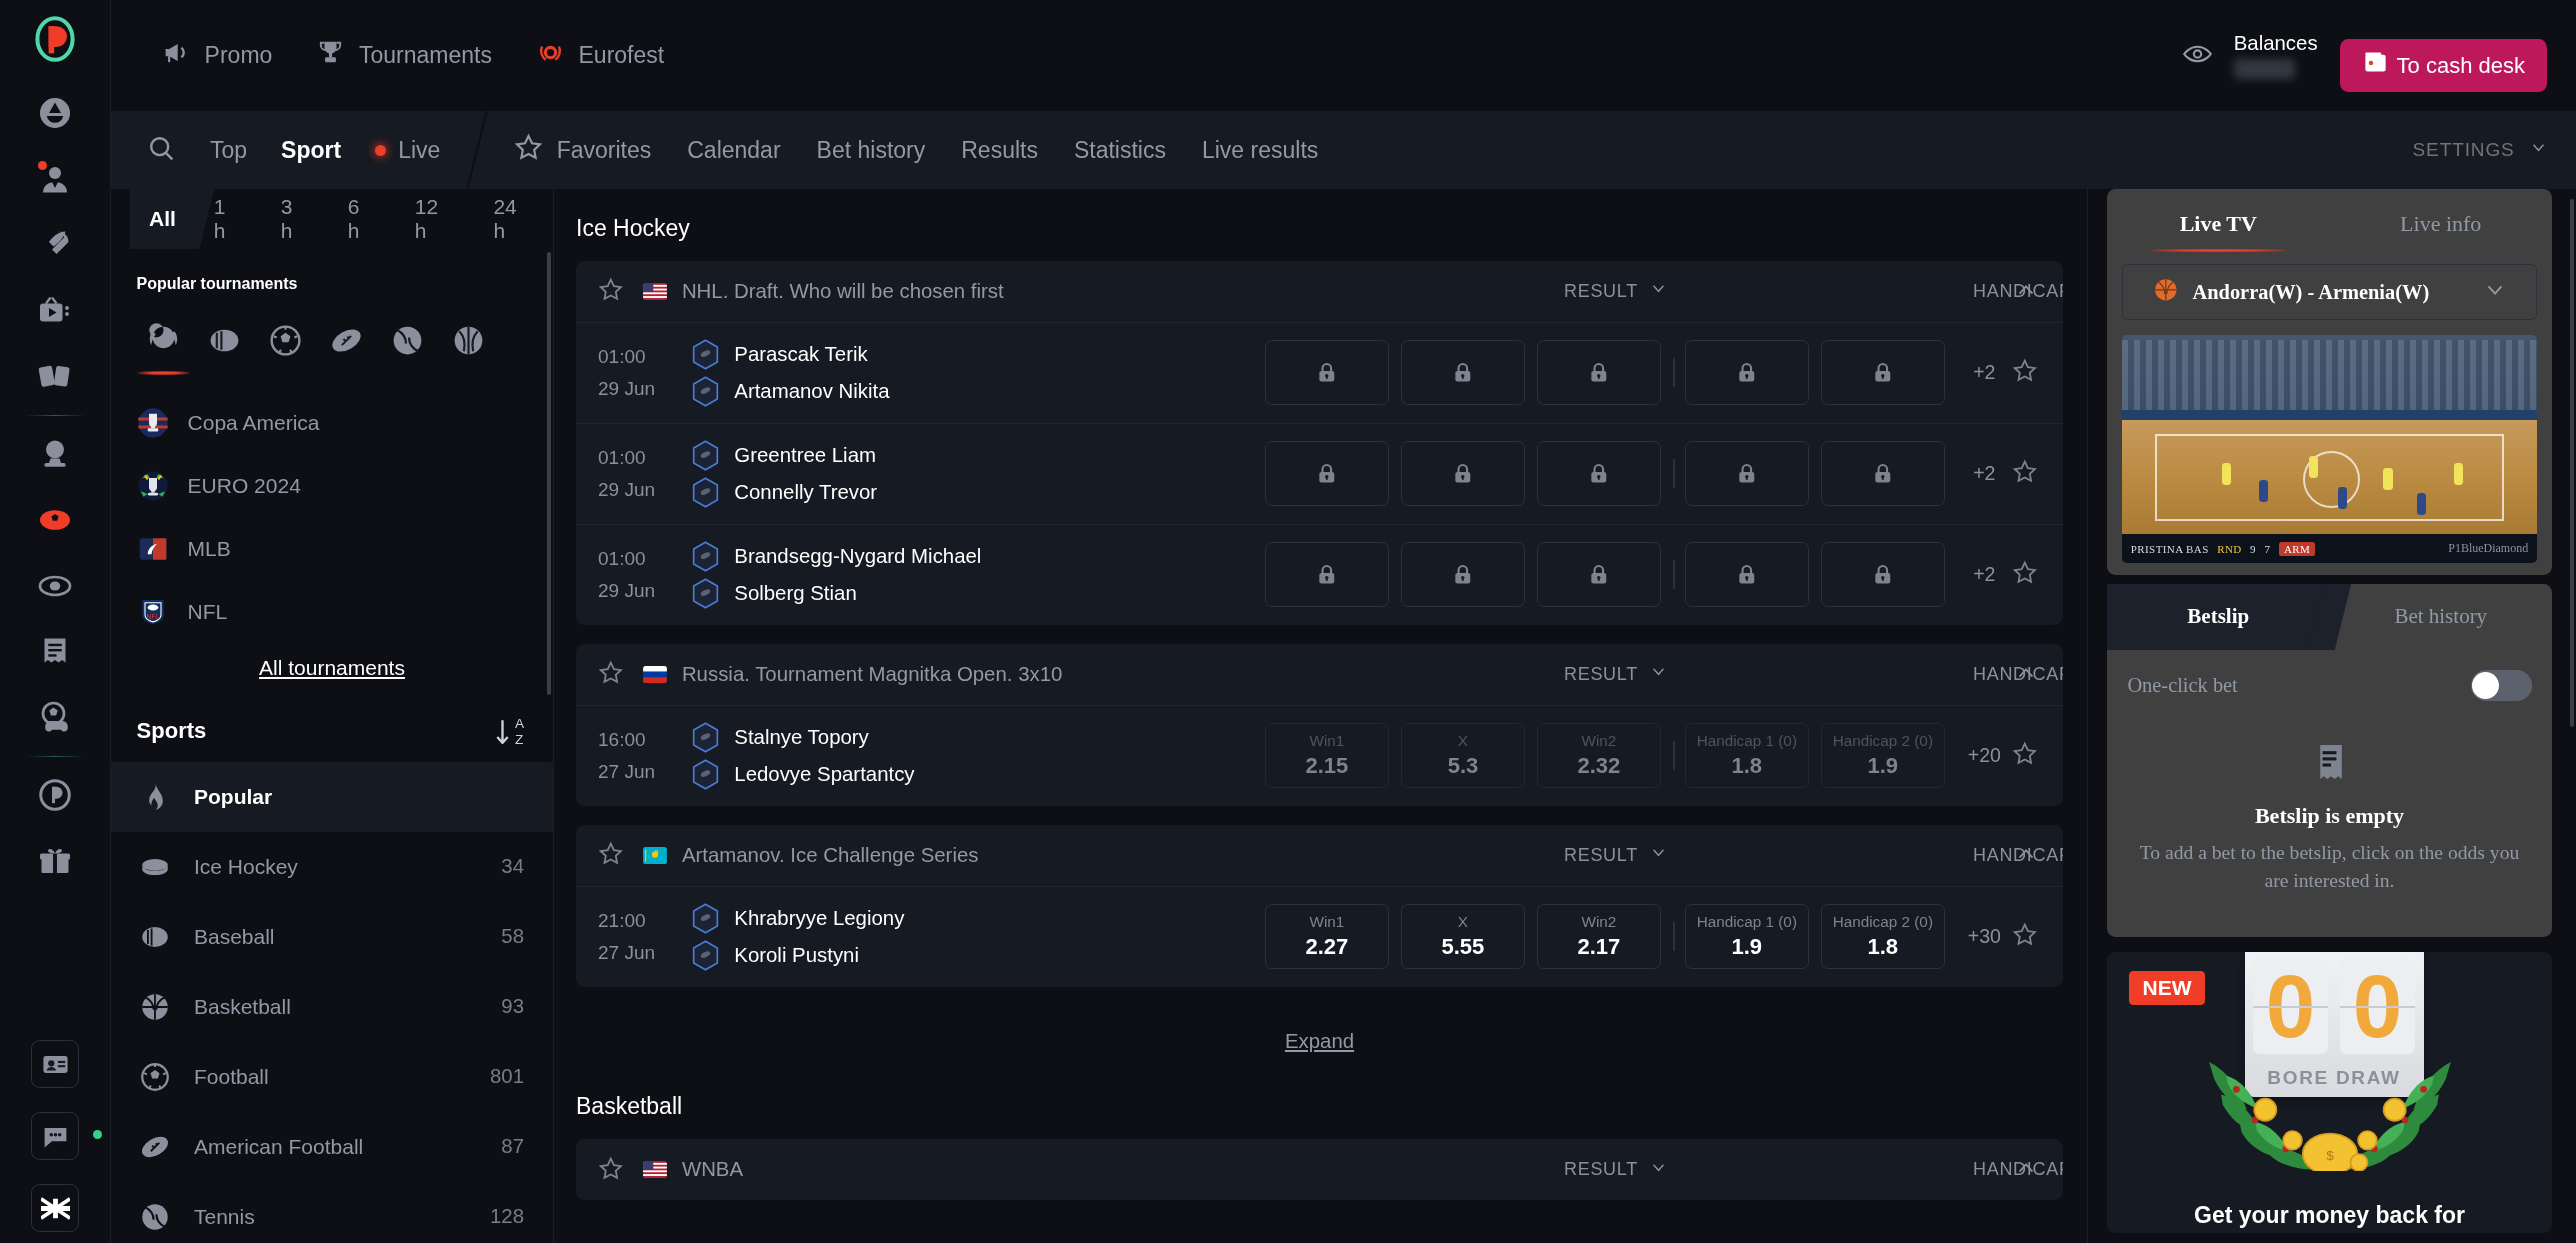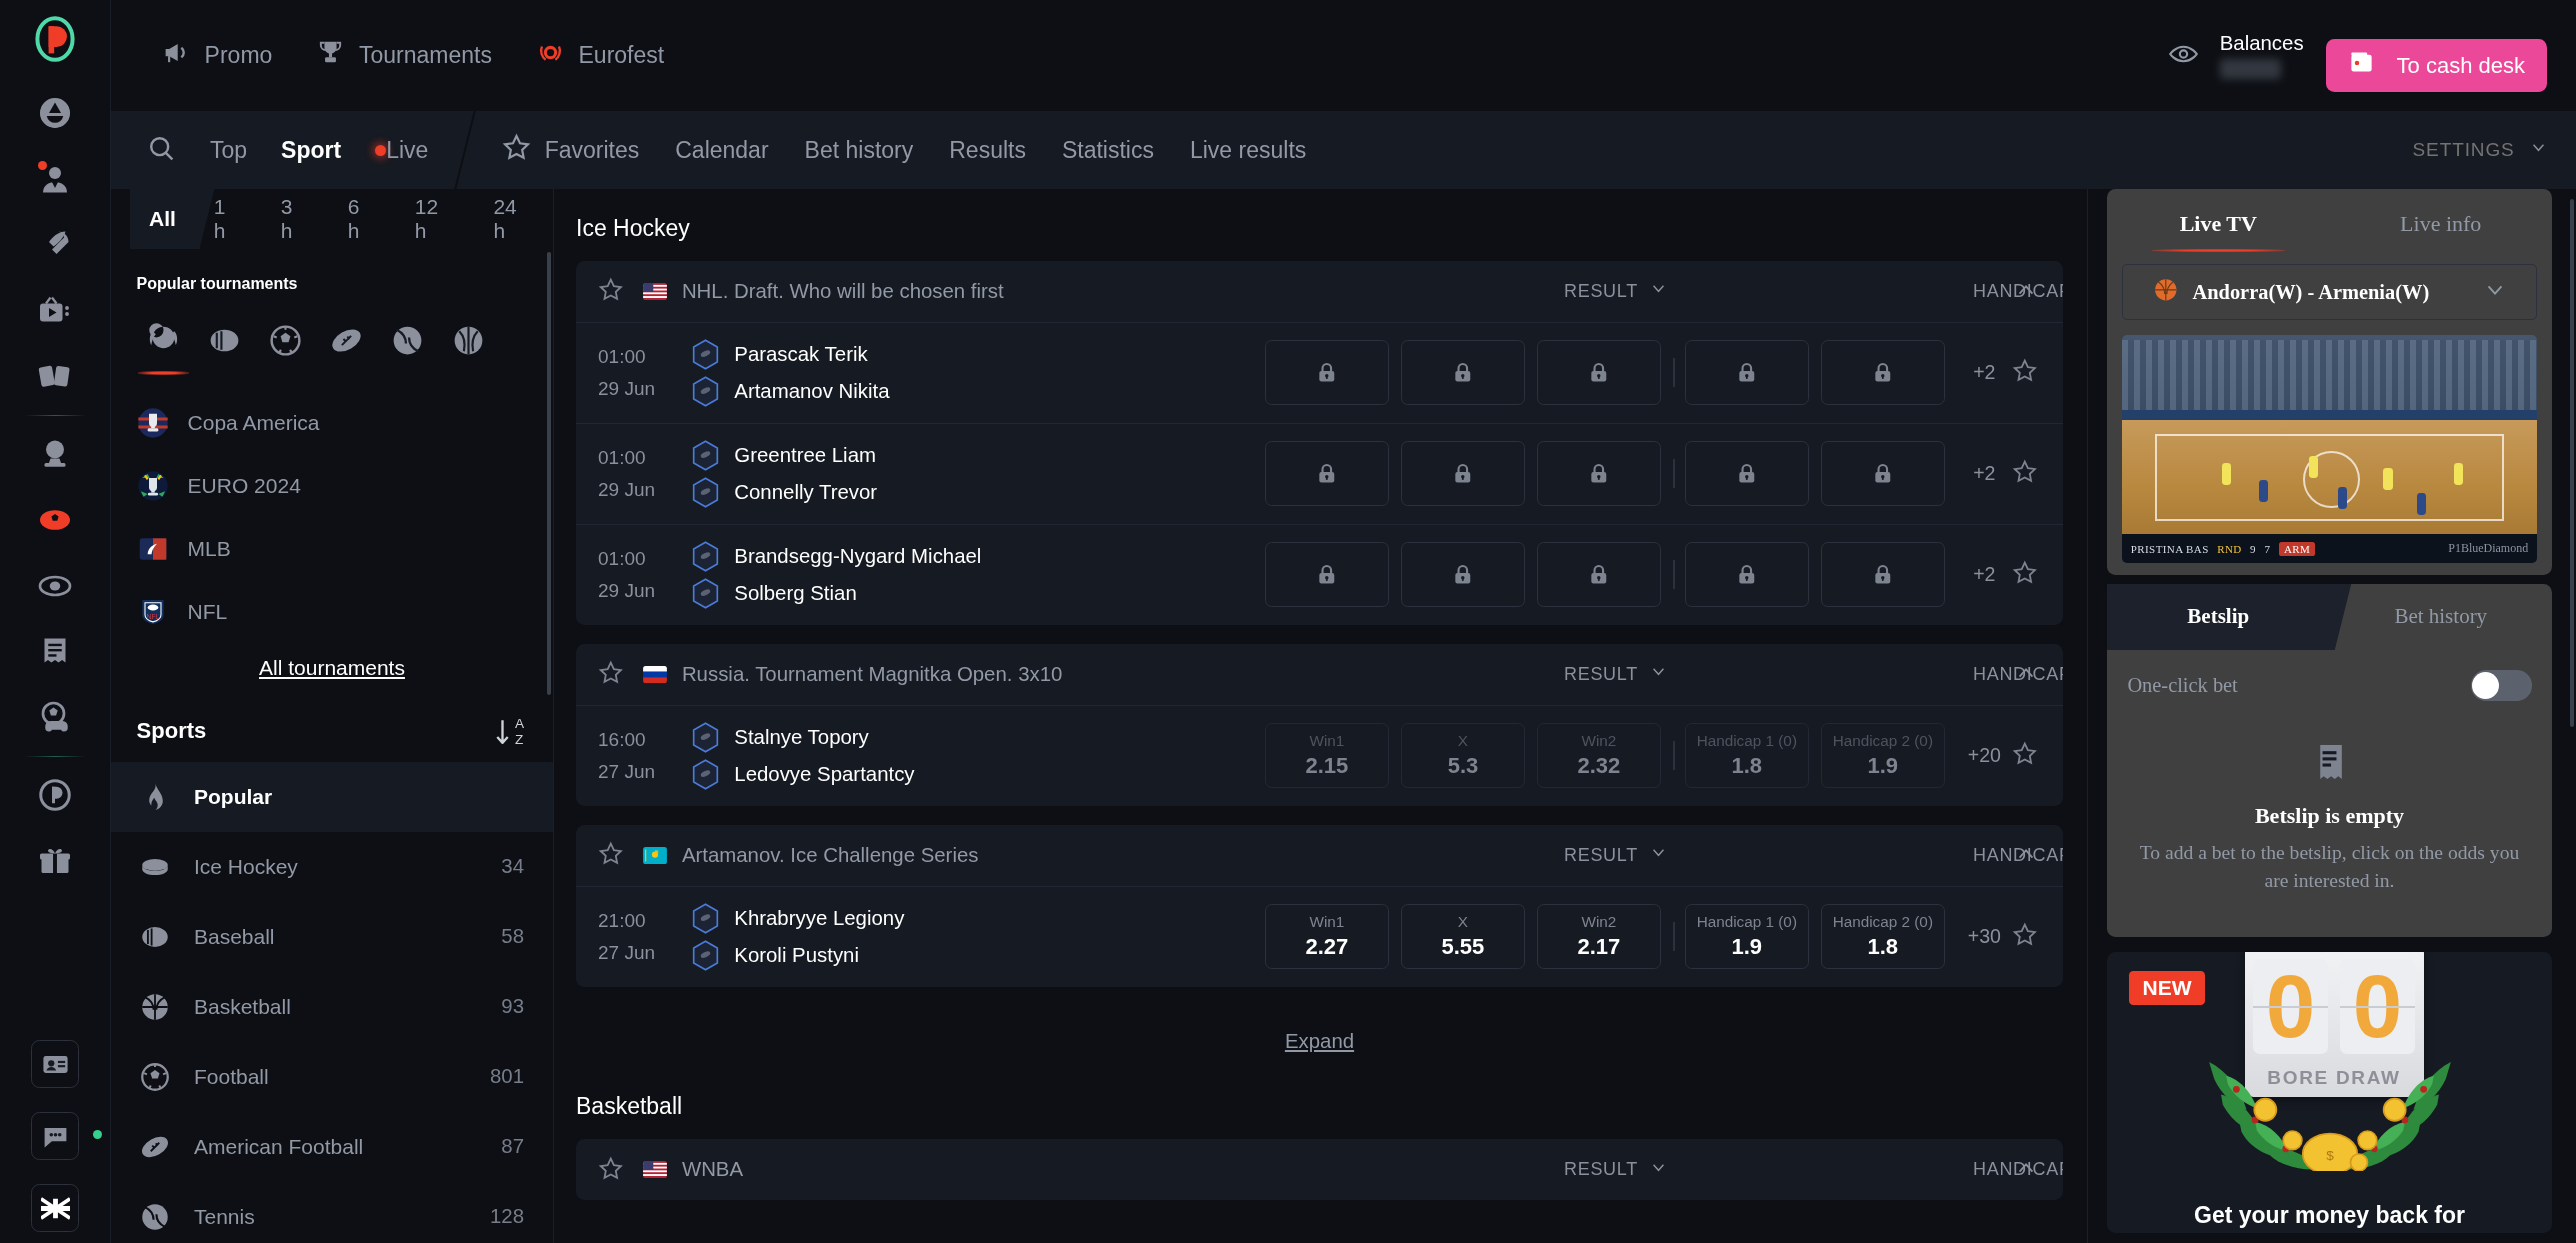--- a/index.html
+++ b/index.html
@@ -67,39 +67,39 @@
   .top-nav-item svg { width: 29px; height: 29px; fill: #8b909c; }
   .top-right { margin-left: auto; display: flex; align-items: center; gap: 22px; }
   .eye-ic svg { width: 29px; height: 22px; fill: none; stroke: #9299a6; stroke-width: 1.8; }
   .balances { display: flex; flex-direction: column; gap: 4.3px; }
   .balances-label { color: #ffffff; font-size: 20.4px; }
   .balances-value {
     width: 61px; height: 20.4px; border-radius: 3.4px;
     background: #3b4049; filter: blur(4.3px); opacity: .85;
   }
   .cashdesk {
-    background: #ec4899; color: #fff; border: none; border-radius: 8.5px;
-    height: 53px; padding: 0 22px; display: flex; align-items: center; gap: 22px;
+    background: #be185d; color: #fff; border: none; border-radius: 8.5px;
+    height: 53px; padding: 0 22px; display: flex; align-items: center; gap: 8px;
     font-size: 22px; cursor: pointer; margin-top: 20px;
   }
   .cashdesk svg { width: 27px; height: 27px; fill: #fff; }
 
   
   .subnav {
     height: 78px; flex: 0 0 78px;
     background: #161a22;
     display: flex; align-items: center;
     padding-left: 36px; padding-right: 29px;
     position: relative;
   }
   .subnav-left { display: flex; align-items: center; gap: 34px; }
   .search-ic svg { width: 29px; height: 29px; fill:none; stroke:#9299a6; stroke-width:2; }
   .sn-item { color: #9299a6; font-size: 23px; cursor: pointer; }
   .sn-item.active { color: #ffffff; font-weight: bold; }
-  .sn-live { display: flex; align-items: center; cursor: pointer; text-align: right; }
+  .sn-live { display: flex; align-items: center; gap: 12px; cursor: pointer; text-align: right; }
   .live-dot {
     width: 11px; height: 11px; border-radius: 50%; background: #ef3d28;
     box-shadow: 0 0 7.7px 3.4px rgba(239,61,40,.40);
   }
   .subnav-div {
     width: 1.7px; height: 78px; background: #0d0f14;
     transform: skewX(-14deg); margin: 0 36px;
   }
   .subnav-right { display: flex; align-items: center; gap: 36px; }
   .star-ic svg { width: 29px; height: 29px; fill:none; stroke:#9299a6; stroke-width:1.8; }

